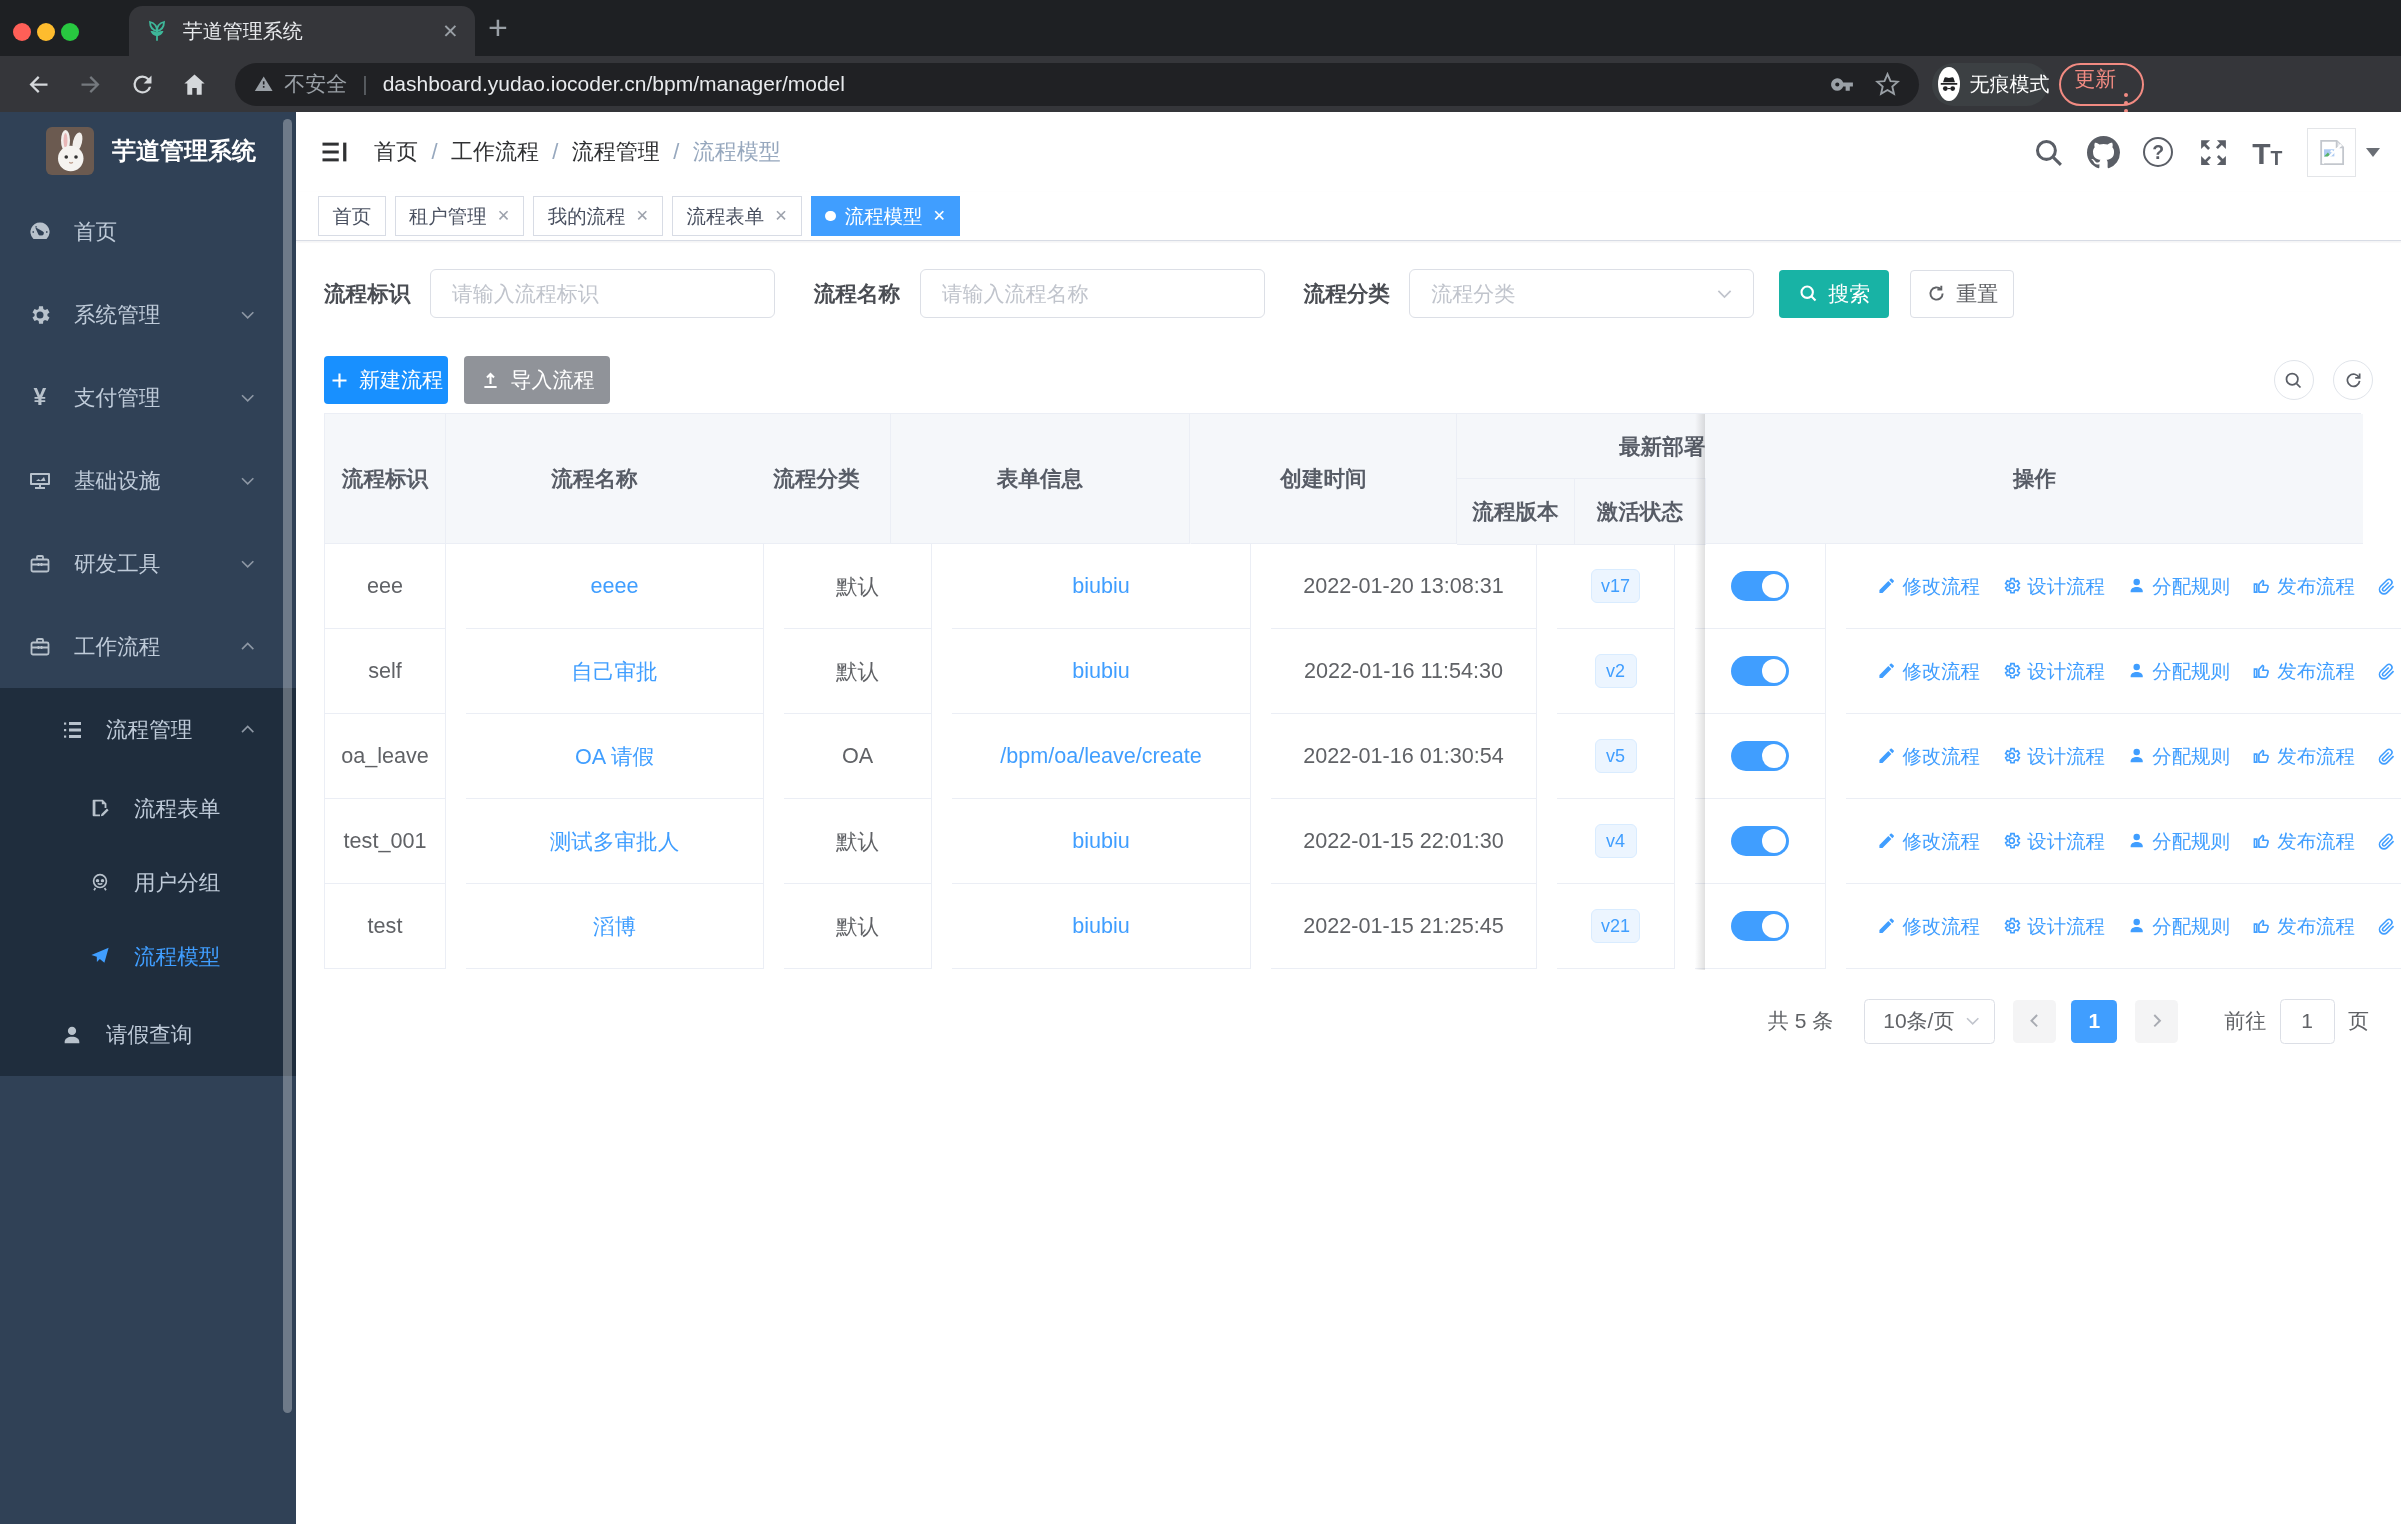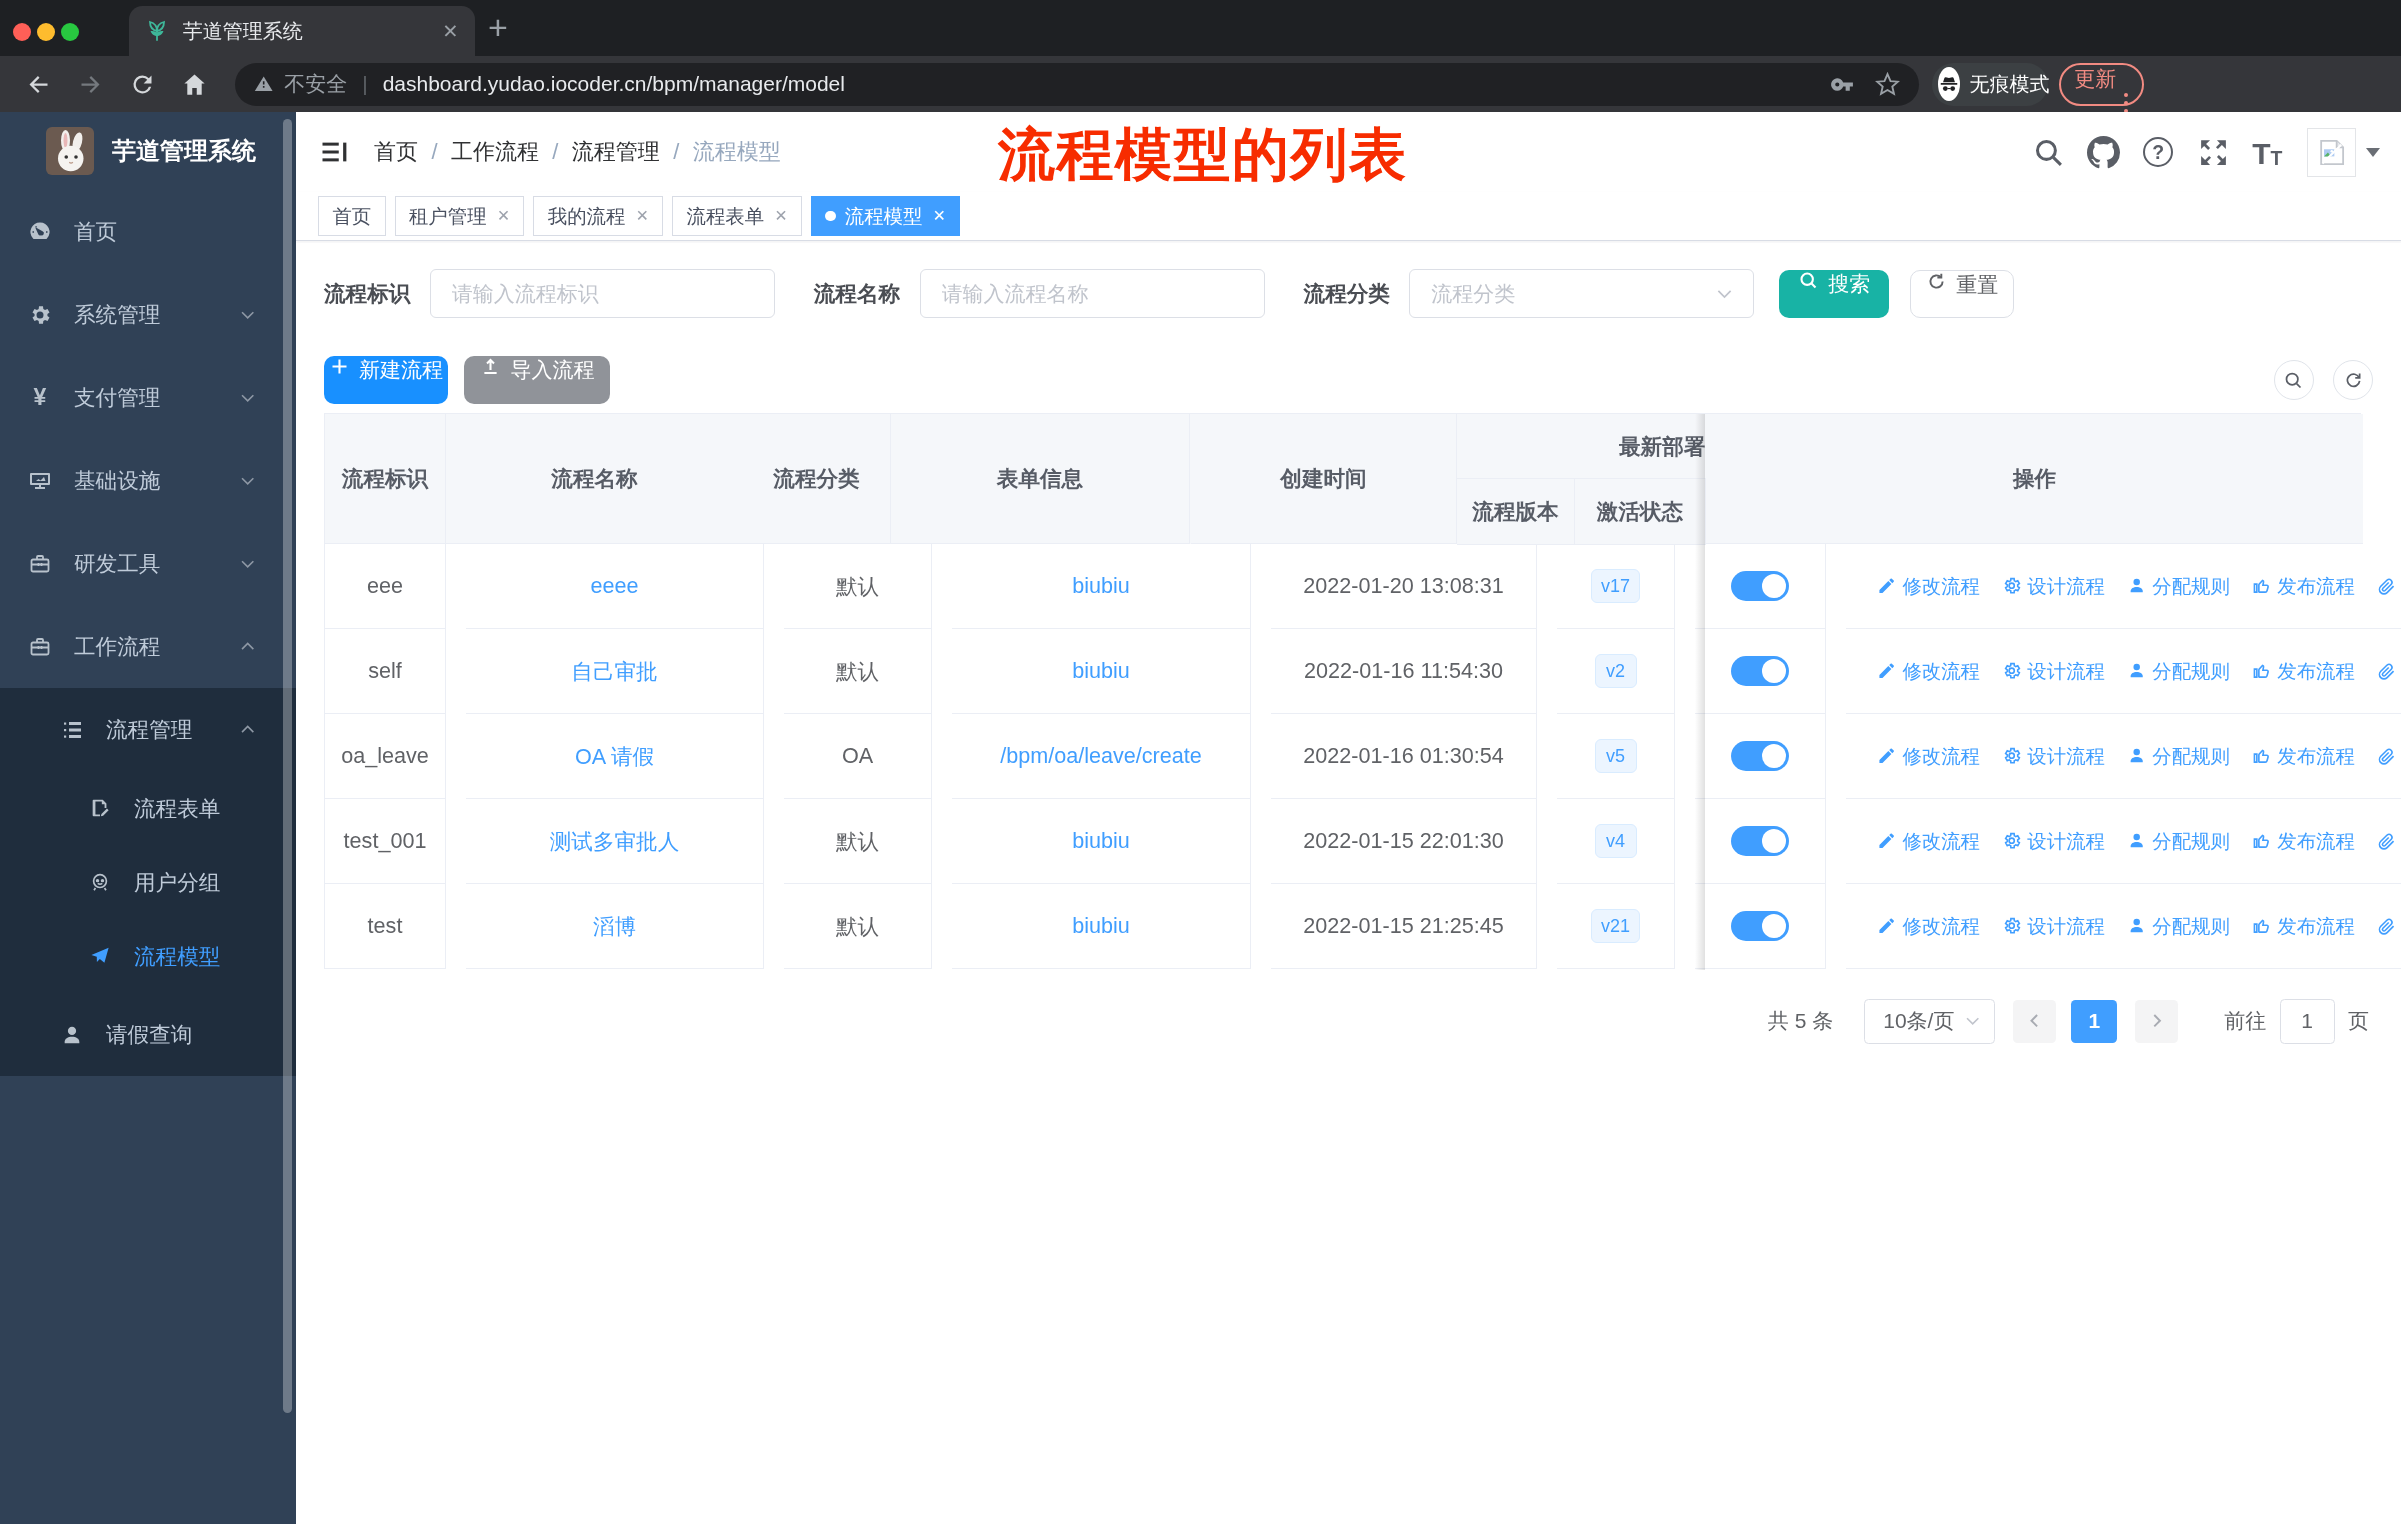--- a/index.html
+++ b/index.html
@@ -92,21 +92,21 @@
 
   
   .search-row{position:absolute;left:28px;top:25px;height:51px;display:flex;align-items:center;}
   .f-label{font-size:21.6px;font-weight:bold;color:#4a4d53;margin-right:19.4px;white-space:nowrap;}
   .f-input{width:345px;height:49px;border:1.5px solid var(--border);border-radius:6px;font-size:21px;color:var(--text);padding:0 21px;outline:none;background:#fff;}
   .f-input::placeholder{color:var(--ph);}
   .f-sel{width:345px;height:49px;border:1.5px solid var(--border);border-radius:6px;display:flex;align-items:center;padding:0 18px 0 21px;background:#fff;}
   .f-sel .ph{flex:1;font-size:21px;color:var(--ph);}
   .f-sel svg{width:21px;height:21px;color:var(--ph);}
   .gap{width:39px;}
-  .btn{height:48px;border-radius:10px;display:flex;align-items:flex-start;justify-content:center;font-size:21px;cursor:pointer;border:none;white-space:nowrap;font-family:Liberation Mono, monospace;}
+  .btn{height:48px;border-radius:4px;display:flex;align-items:center;justify-content:center;font-size:21px;cursor:pointer;border:none;white-space:nowrap;font-family:Liberation Mono, monospace;}
   .btn svg{width:21px;height:21px;margin-right:9px;}
   .btn-search{width:110px;background:var(--teal);color:#fff;margin-left:25px;}
   .btn-reset{width:104px;background:#fff;color:var(--text);border:1.5px solid var(--border);margin-left:21px;}
 
   
   .act-row{position:absolute;left:28px;top:113px;height:48px;display:flex;align-items:center;width:2049px;}
   .btn-create{width:124px;background:var(--brightblue);color:#fff;}
   .btn-import{width:146px;background:var(--graybtn);color:#fff;margin-left:16.4px;}
   .round-btns{margin-left:auto;display:flex;align-items:center;}
   .rbtn{width:40px;height:40px;border-radius:50%;border:1.5px solid #e0e4ea;background:#fff;display:flex;align-items:center;justify-content:center;margin-left:19.4px;cursor:pointer;}
@@ -372,21 +372,20 @@
         </svg>
       <div class="crumbs">
         <span class="crumb">首页</span>
         <span class="crumb-sep">/</span>
         <span class="crumb">工作流程</span>
         <span class="crumb-sep">/</span>
         <span class="crumb">流程管理</span>
         <span class="crumb-sep">/</span>
         <span class="crumb last">流程模型</span>
       </div>
-      <div class="annotation">流程模型的列表</div>
       <div class="nav-right">
         <svg class="nri" viewBox="0 0 24 24" fill="none" stroke="currentColor" stroke-width="2.2">
             <circle cx="10.5" cy="10.5" r="6.5"></circle>
             <path d="M15.5 15.5L21 21"></path>
           </svg>
         <svg class="nri" viewBox="0 0 16 16" fill="currentColor">
             <path d="M8 0C3.58 0 0 3.58 0 8c0 3.54 2.29 6.53 5.47 7.59.4.07.55-.17.55-.38 0-.19-.01-.82-.01-1.49-2.01.37-2.53-.49-2.69-.94-.09-.23-.48-.94-.82-1.13-.28-.15-.68-.52-.01-.53.63-.01 1.08.58 1.23.82.72 1.21 1.87.87 2.33.66.07-.52.28-.87.51-1.07-1.78-.2-3.64-.89-3.64-3.95 0-.87.31-1.59.82-2.15-.08-.2-.36-1.02.08-2.12 0 0 .67-.21 2.2.82.64-.18 1.32-.27 2-.27s1.36.09 2 .27c1.53-1.04 2.2-.82 2.2-.82.44 1.1.16 1.92.08 2.12.51.56.82 1.27.82 2.15 0 3.07-1.87 3.75-3.65 3.95.29.25.54.73.54 1.48 0 1.07-.01 1.93-.01 2.2 0 .21.15.46.55.38A8.01 8.01 0 0 0 16 8c0-4.42-3.58-8-8-8z"></path>
           </svg>
         <span class="nri">
             <span class="q-circle">?</span>

